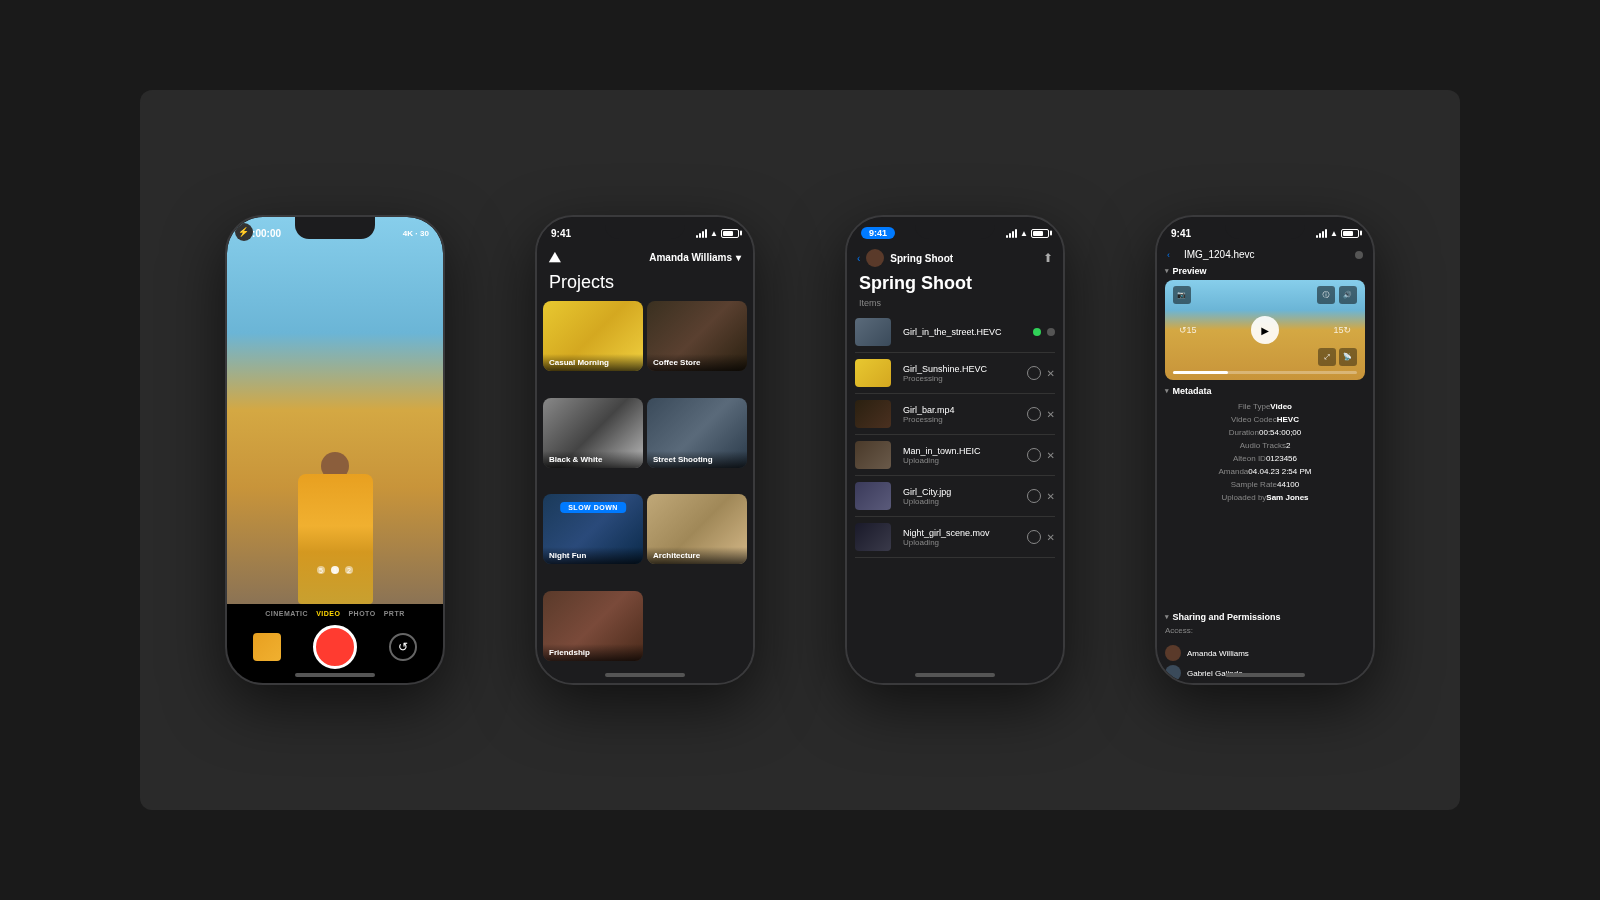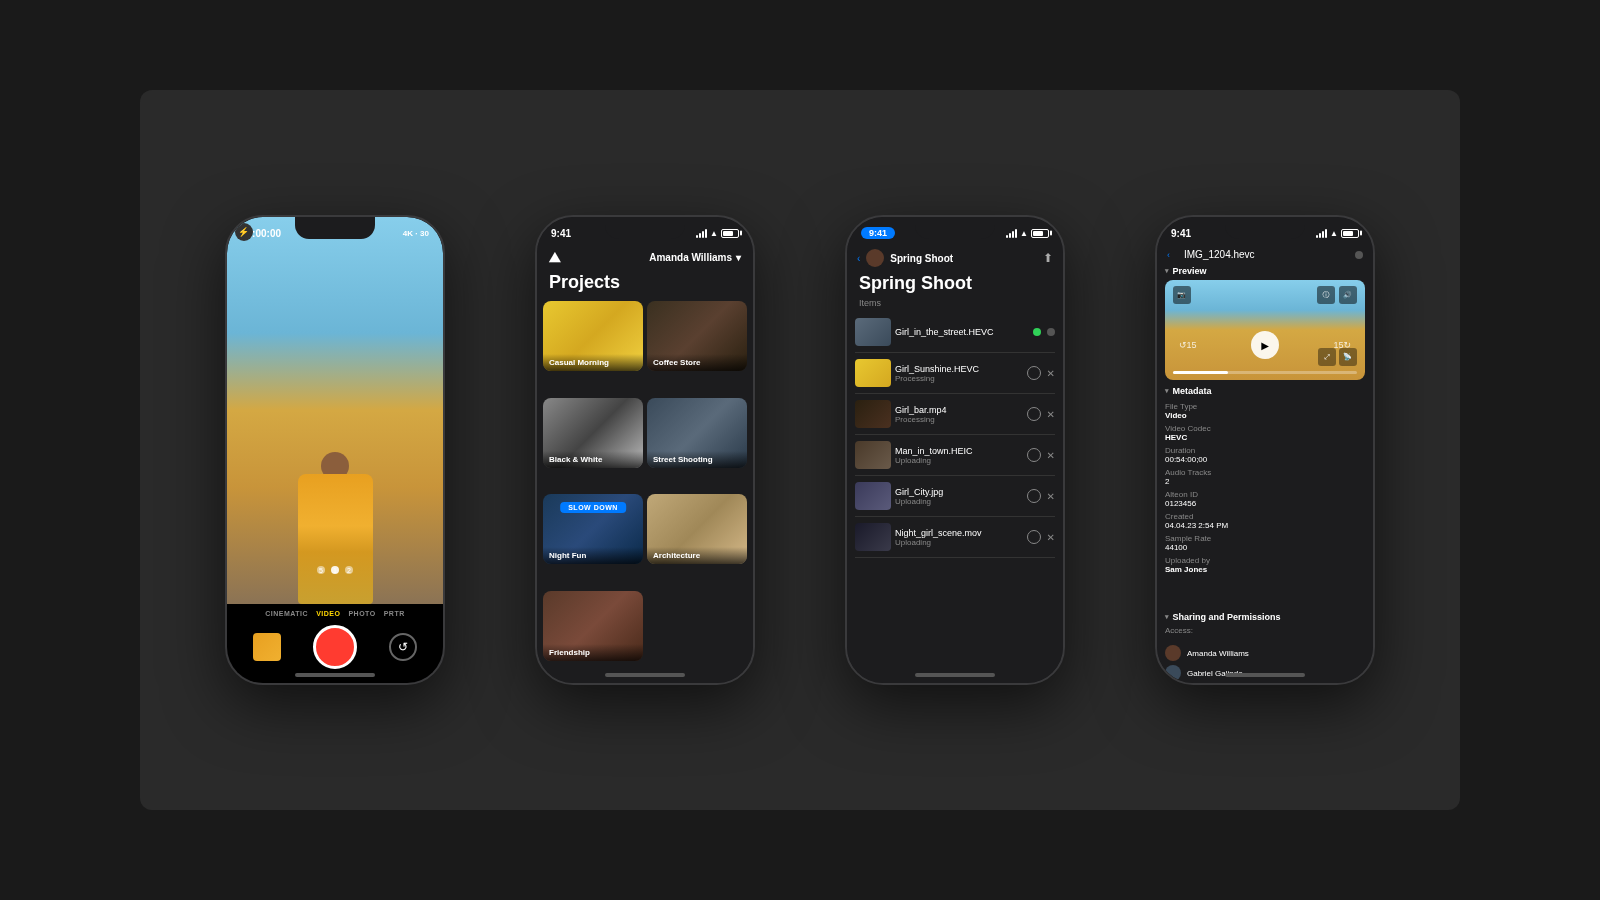--- a/index.html
+++ b/index.html
@@ -241,21 +241,21 @@
       display: flex;
       align-items: center;
       gap: 4px;
       color: #fff;
       font-size: 10px;
       font-weight: 600;
     }
     .projects-title {
       color: #fff;
       font-size: 18px;
-      font-weight: 700;
+      font-weight: 400;
       padding: 0 12px 8px;
     }
     .projects-grid {
       display: grid;
       grid-template-columns: 1fr 1fr;
       gap: 4px;
       padding: 0 6px;
       flex: 1;
       overflow: hidden;
     }
@@ -353,21 +353,21 @@
       font-weight: 500;
     }
     .spring-list {
       flex: 1;
       overflow: hidden;
       padding: 0 8px;
     }
     .spring-item {
       display: flex;
       align-items: center;
-      gap: 4px;
+      gap: 12px;
       padding: 6px 0;
       border-bottom: 0.5px solid #333;
     }
     .spring-item-thumb {
       width: 36px;
       height: 28px;
       border-radius: 4px;
       flex-shrink: 0;
     }
     .thumb-girl-street { background: linear-gradient(135deg, #5a6a7a, #3a4a5a); }
@@ -477,21 +477,20 @@
       font-size: 7px;
     }
     .meta-skip-btns {
       position: absolute;
       top: 50%;
       transform: translateY(-50%);
       left: 0; right: 0;
       display: flex;
       justify-content: space-between;
       padding: 0 14px;
-      margin-top: 15px;
     }
     .meta-skip { color: #fff; font-size: 9px; opacity: 0.8; }
     .meta-progress {
       position: absolute;
       bottom: 6px;
       left: 8px;
       right: 8px;
       height: 3px;
       background: rgba(255,255,255,0.3);
       border-radius: 2px;
@@ -501,21 +500,20 @@
       background: #fff;
       border-radius: 2px;
       width: 30%;
     }
     .meta-metadata-section { padding: 0 8px; flex: 1; overflow: hidden; }
     .meta-table { width: 100%; }
     .meta-row {
       display: flex;
       justify-content: center;
       padding: 2px 0;
-      flex-direction: column;
     }
     .meta-key { color: #888; font-size: 8px; }
     .meta-val { color: #fff; font-size: 8px; font-weight: 500; }
     .meta-val.highlight { color: #fff; font-weight: 600; }
     .meta-sharing-section { padding: 0 8px; }
     .meta-access-label { color: #888; font-size: 8px; margin-bottom: 8px; }
     .meta-user-row {
       display: flex;
       align-items: center;
       gap: 6px;
@@ -831,21 +829,21 @@
             </div>
             <div class="meta-row">
               <span class="meta-key">Audio Tracks</span>
               <span class="meta-val">2</span>
             </div>
             <div class="meta-row">
               <span class="meta-key">Alteon ID</span>
               <span class="meta-val">0123456</span>
             </div>
             <div class="meta-row">
-              <span class="meta-key">Created</span>
+              <span class="meta-key">Amanda</span>
               <span class="meta-val">04.04.23 2:54 PM</span>
             </div>
             <div class="meta-row">
               <span class="meta-key">Sample Rate</span>
               <span class="meta-val">44100</span>
             </div>
             <div class="meta-row">
               <span class="meta-key">Uploaded by</span>
               <span class="meta-val highlight">Sam Jones</span>
             </div>

